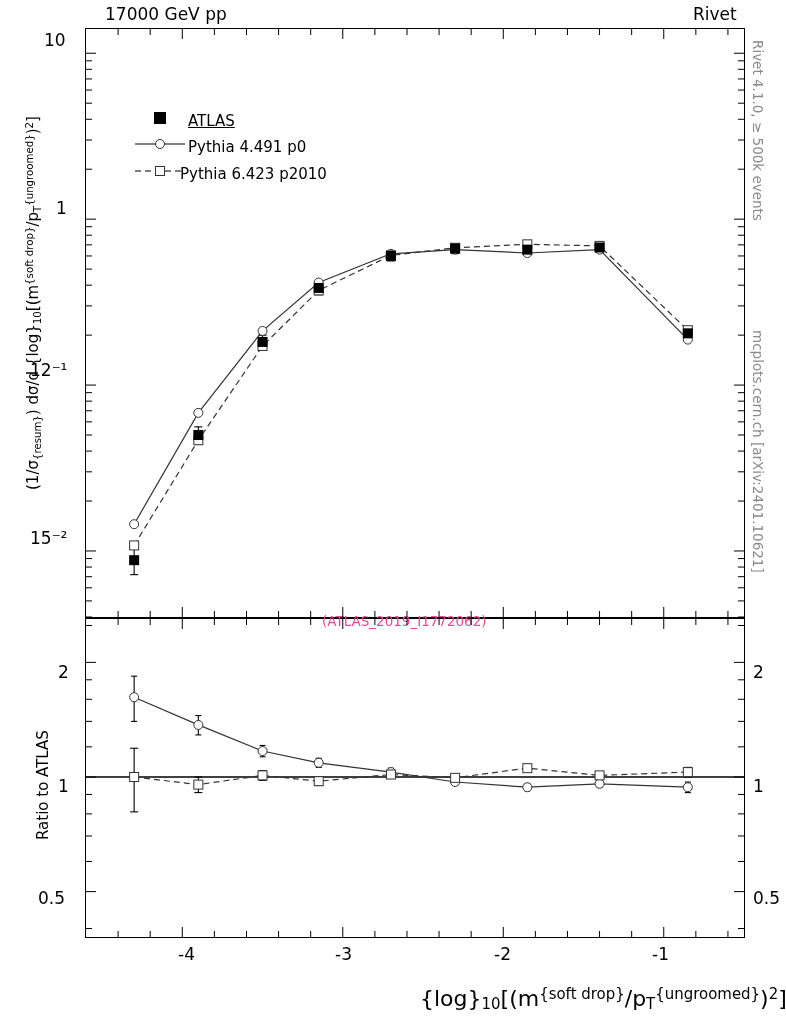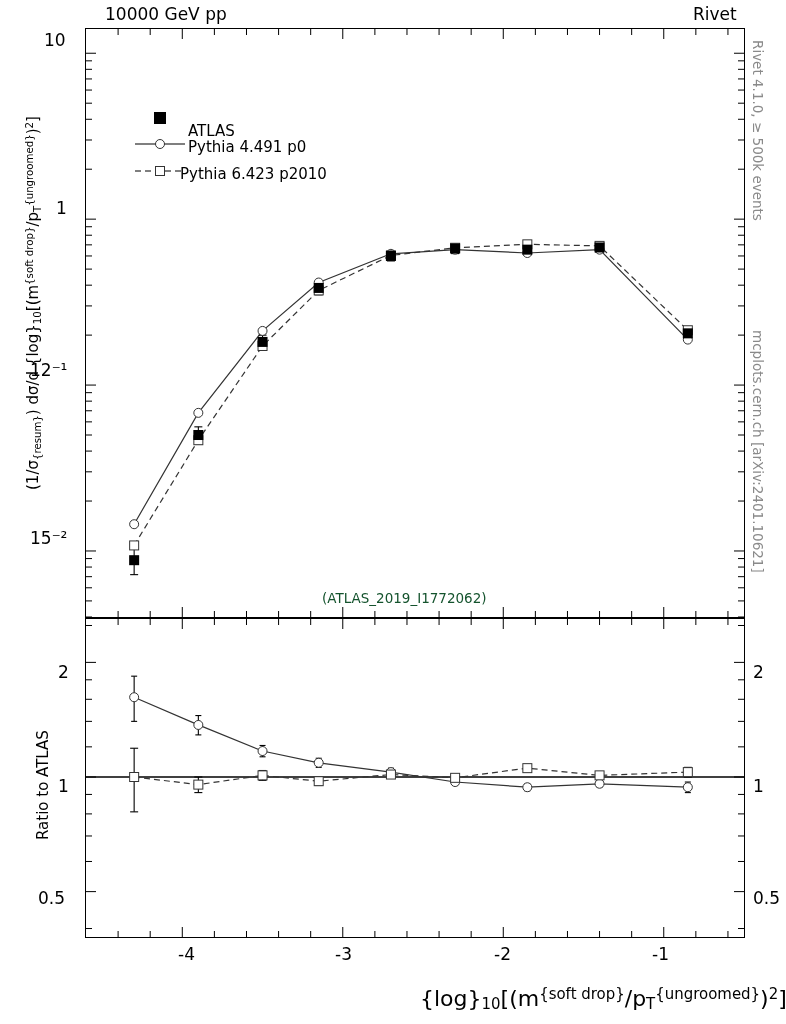--- a/index.html
+++ b/index.html
@@ -7,33 +7,33 @@
   #root{position:relative;width:786px;height:1024px;overflow:hidden;}
 
   .txt{position:absolute;white-space:nowrap;}
   .hdr{font-size:17px;}
   .title{font-size:17px;}
   .legend-label{font-size:15px;}
   .axlab{font-size:15px;}
   .tick{font-size:17px;}
   .rot{transform-origin:0 0;}
   .side{fill:#8a8a8a;color:#8a8a8a;font-size:13.5px;}
-  .wmark{color:#14532d;font-size:13.5px;}
+  .wmark{color:#ec4899;font-size:13.5px;margin-top:23px;}
 
   .frame{position:absolute;border:1px solid #000;box-sizing:border-box;}
   svg{position:absolute;left:0;top:0;overflow:visible;}
   sub{font-size:0.68em;vertical-align:-0.25em;}
   sup{font-size:0.68em;vertical-align:0.45em;}
 </style>
 </head>
 <body>
 
 <div id="root">
 
-  <div class="txt hdr" style="left:105px;top:4px;">10000 GeV pp</div>
+  <div class="txt hdr" style="left:105px;top:4px;">17000 GeV pp</div>
   <div class="txt hdr" style="left:693px;top:4px;">Rivet</div>
 
 
   <div class="txt side rot" style="left:766px;top:40px;transform:rotate(90deg);">Rivet 4.1.0, ≥ 500k events</div>
   <div class="txt side rot" style="left:766px;top:330px;transform:rotate(90deg);">mcplots.cern.ch [arXiv:2401.10621]</div>
 
   <div class="frame" style="left:85px;top:28px;width:660px;height:590px;"></div>
 
   <div class="frame" style="left:85px;top:618px;width:660px;height:320px;"></div>
 
@@ -42,21 +42,21 @@
   </div>
 
   <div class="txt axlab rot" style="left:34px;top:840px;transform:rotate(-90deg);">Ratio to ATLAS</div>
 
   <div class="txt axlab" style="left:420px;top:985px;font-size:22px;">
     <span>{log}</span><sub>10</sub><span>[(m</span><sup>{soft drop}</sup><span>/p</span><sub>T</sub><sup>{ungroomed}</sup><span>)</span><sup>2</sup><span>]</span>
   </div>
 
   <div class="txt wmark" style="left:322px;top:590px;">(ATLAS_2019_I1772062)</div>
 
-  <div class="txt legend-label" style="left:188px;top:122px;">ATLAS</div>
+  <div class="txt legend-label" style="left:188px;top:112px;text-decoration:underline;">ATLAS</div>
   <div class="txt legend-label" style="left:188px;top:138px;">Pythia 4.491 p0</div>
   <div class="txt legend-label" style="left:180px;top:165px;">Pythia 6.423 p2010</div>
 
   <div class="txt tick" style="left:44px;top:30px;">10</div>
   <div class="txt tick" style="left:56px;top:198px;">1</div>
   <div class="txt tick" style="left:30px;top:360px;">12⁻¹</div>
   <div class="txt tick" style="left:30px;top:528px;">15⁻²</div>
 
   <div class="txt tick" style="left:58px;top:662px;">2</div>
   <div class="txt tick" style="left:58px;top:776px;">1</div>

